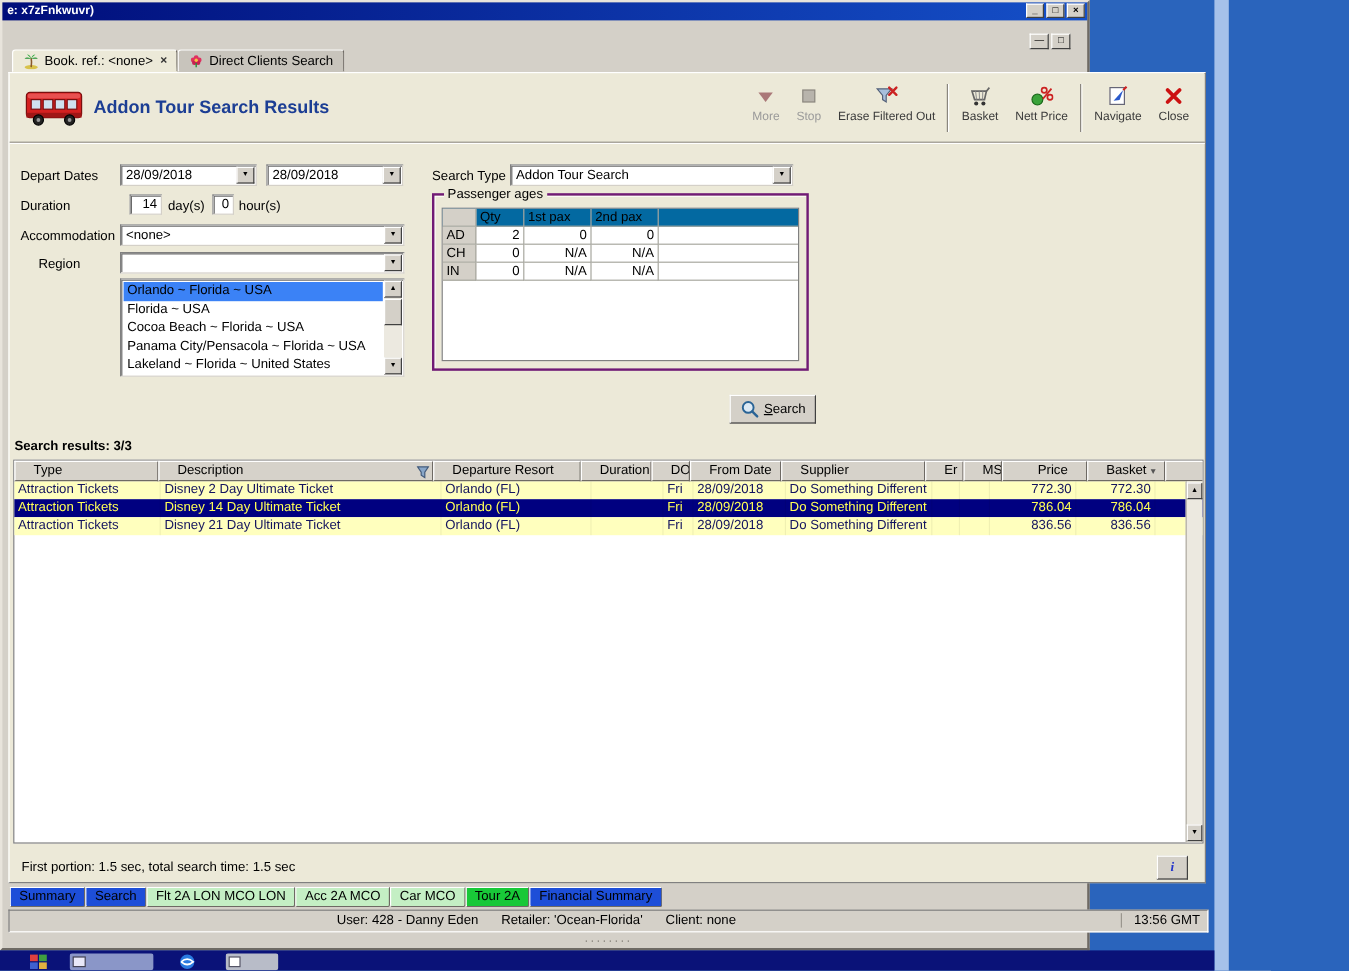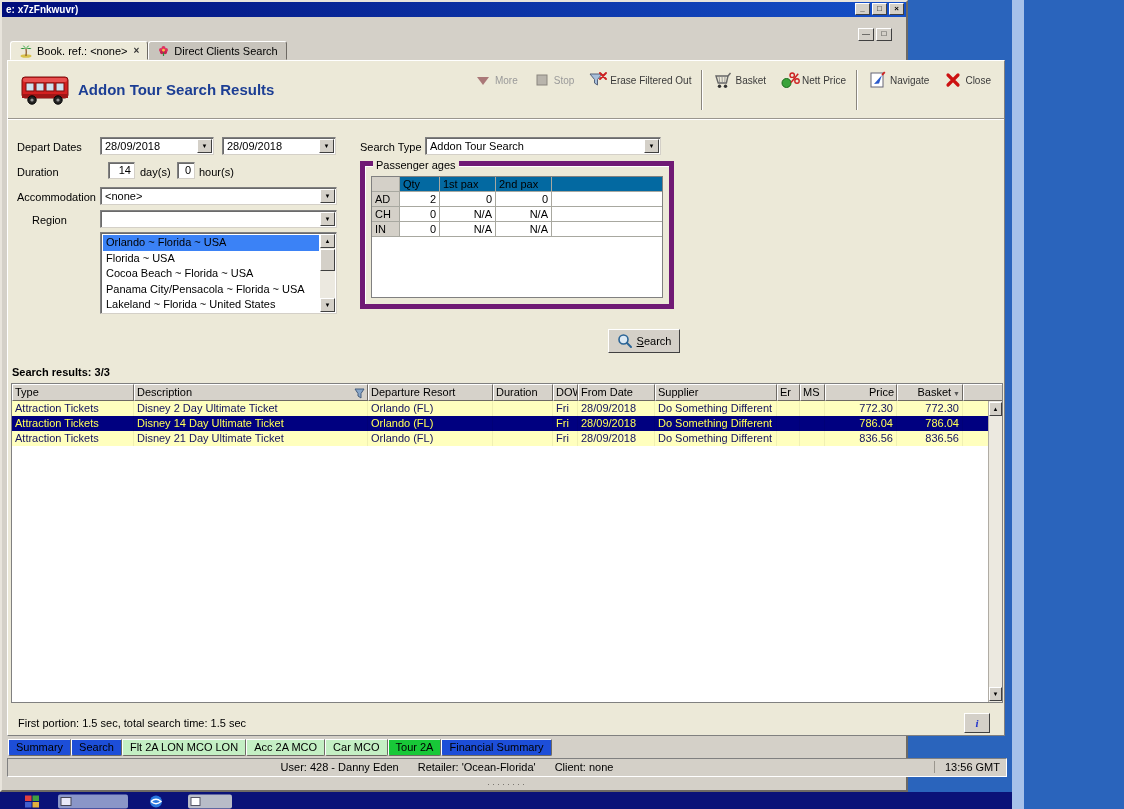--- a/index.html
+++ b/index.html
@@ -32,21 +32,21 @@
   
   .content { position:absolute; left:5px; top:58px; width:998px; height:676px; background:#ece9d8;
              border:1px solid; border-color:#fff #808080 #808080 #fff; }
 
   .header-band { position:absolute; left:0; top:0; width:100%; height:58px;
                  border-bottom:1px solid #9a968e; box-shadow:0 1px 0 #fff; }
   .bus { position:absolute; left:12px; top:9px; }
   .page-title { position:absolute; left:70px; top:20px; font-size:15px; font-weight:bold; color:#1c3e94; }
 
   .toolbar { position:absolute; right:6px; top:6px; display:flex; align-items:flex-start; }
-  .tbtn { display:flex; align-items:center; gap:2px; padding:3px 7px; color:#3a3a3a;
+  .tbtn { display:flex; flex-direction:column; align-items:center; gap:2px; padding:3px 7px; color:#3a3a3a;
           font-size:10px; white-space:nowrap; cursor:default; }
   .tbtn.disabled { color:#9a9a9a; }
   .tsep { width:2px; height:40px; margin:3px 3px 0 3px; border-left:1px solid #8a867e; border-right:1px solid #fff; }
 
   
   .flabel { position:absolute; white-space:nowrap; }
   .tinput { position:absolute; height:17px; background:#fff; border:1px solid; border-color:#808080 #d4d0c8 #d4d0c8 #808080;
             box-shadow:inset 1px 1px 0 #6a6a6a; padding:0 3px; line-height:15px; text-align:right; }
   .combo { position:absolute; height:18px; background:#fff; border:1px solid; border-color:#808080 #d4d0c8 #d4d0c8 #808080;
            box-shadow:inset 1px 1px 0 #6a6a6a; padding:1px 18px 0 4px; line-height:15px; white-space:nowrap; overflow:hidden; }
@@ -60,21 +60,21 @@
   .li.sel { background:#3b82f6; }
   .vscroll { position:absolute; right:1px; top:1px; bottom:1px; width:15px; background:#ece9e0; }
   .vs-btn { position:absolute; left:0; width:15px; height:14px; background:#d4d0c8; border:1px solid;
             border-color:#fff #404040 #404040 #fff; font-size:6px; text-align:center; line-height:12px; color:#000; }
   .vs-up { top:0; } .vs-down { bottom:0; }
   .vs-thumb { position:absolute; left:0; top:15px; width:15px; height:22px; background:#d4d0c8;
               border:1px solid; border-color:#fff #404040 #404040 #fff; }
 
   
   .paxgroup { position:absolute; left:352px; top:100px; width:314px; height:148px;
-              border:5px solid #701a75; box-shadow:inset 1px 1px 0 #fff; }
+              border:2px solid #701a75; box-shadow:inset 1px 1px 0 #fff; }
   .paxgroup .legend { position:absolute; left:8px; top:-7px; background:#ece9d8; padding:0 3px; }
   .paxtable { position:absolute; left:6px; top:10px; right:6px; bottom:6px; background:#fff; border:1px solid #808080; }
   .paxrow { display:flex; height:15px; line-height:14px; }
   .paxcell { border-right:1px solid #a8a8a0; border-bottom:1px solid #a8a8a0; padding:0 3px; overflow:hidden; white-space:nowrap; }
   .paxhead { background:#0369a1; }
   .pc-lbl { width:28px; background:#d4d0c8; }
   .pc-qty { width:40px; text-align:right; }
   .pc-p1 { width:56px; text-align:right; }
   .pc-p2 { width:56px; text-align:right; }
   .pc-fill { flex:1; border-right:none; }
@@ -83,21 +83,21 @@
   
   .search-btn { position:absolute; left:600px; top:268px; width:72px; height:24px; background:#d4d0c8;
                 border:1px solid; border-color:#fff #404040 #404040 #fff; display:flex; align-items:center;
                 justify-content:center; gap:4px; cursor:default; }
   .u { text-decoration:underline; }
 
   
   .results-label { position:absolute; left:4px; top:305px; font-weight:bold; }
   .grid { position:absolute; left:3px; top:322px; width:992px; height:320px; background:#fff; border:1px solid #808080; }
   .ghead { display:flex; height:17px; }
-  .gh { background:#d6d2ca; border:1px solid; border-color:#fff #6e6a64 #6e6a64 #fff; padding:0 2px;
+  .gh { background:#d6d2ca; border:1px solid; border-color:#fff #6e6a64 #6e6a64 #fff; padding:0 15px;
         line-height:14px; white-space:nowrap; overflow:hidden; position:relative; }
   .grow { display:flex; height:15px; line-height:15px; background:#ffffbe; color:#14145e; }
   .grow.sel { background:#000080; color:#ffff55; }
   .gc { padding:0 3px; white-space:nowrap; overflow:hidden; border-right:1px solid rgba(0,0,0,0.06); }
   .c-type{width:122px} .c-desc{width:234px} .c-resort{width:125px} .c-dur{width:60px} .c-dow{width:25px}
   .c-from{width:77px} .c-sup{width:122px} .c-er{width:23px} .c-ms{width:25px}
   .c-price{width:72px; text-align:right} .c-basket{width:66px; text-align:right} .c-fill{flex:1; border-right:none}
   .gh.c-price, .gh.c-basket { text-align:right; }
   .funnel { position:absolute; right:2px; top:3px; }
   .sortmark { font-size:7px; color:#555; margin-left:2px; }

